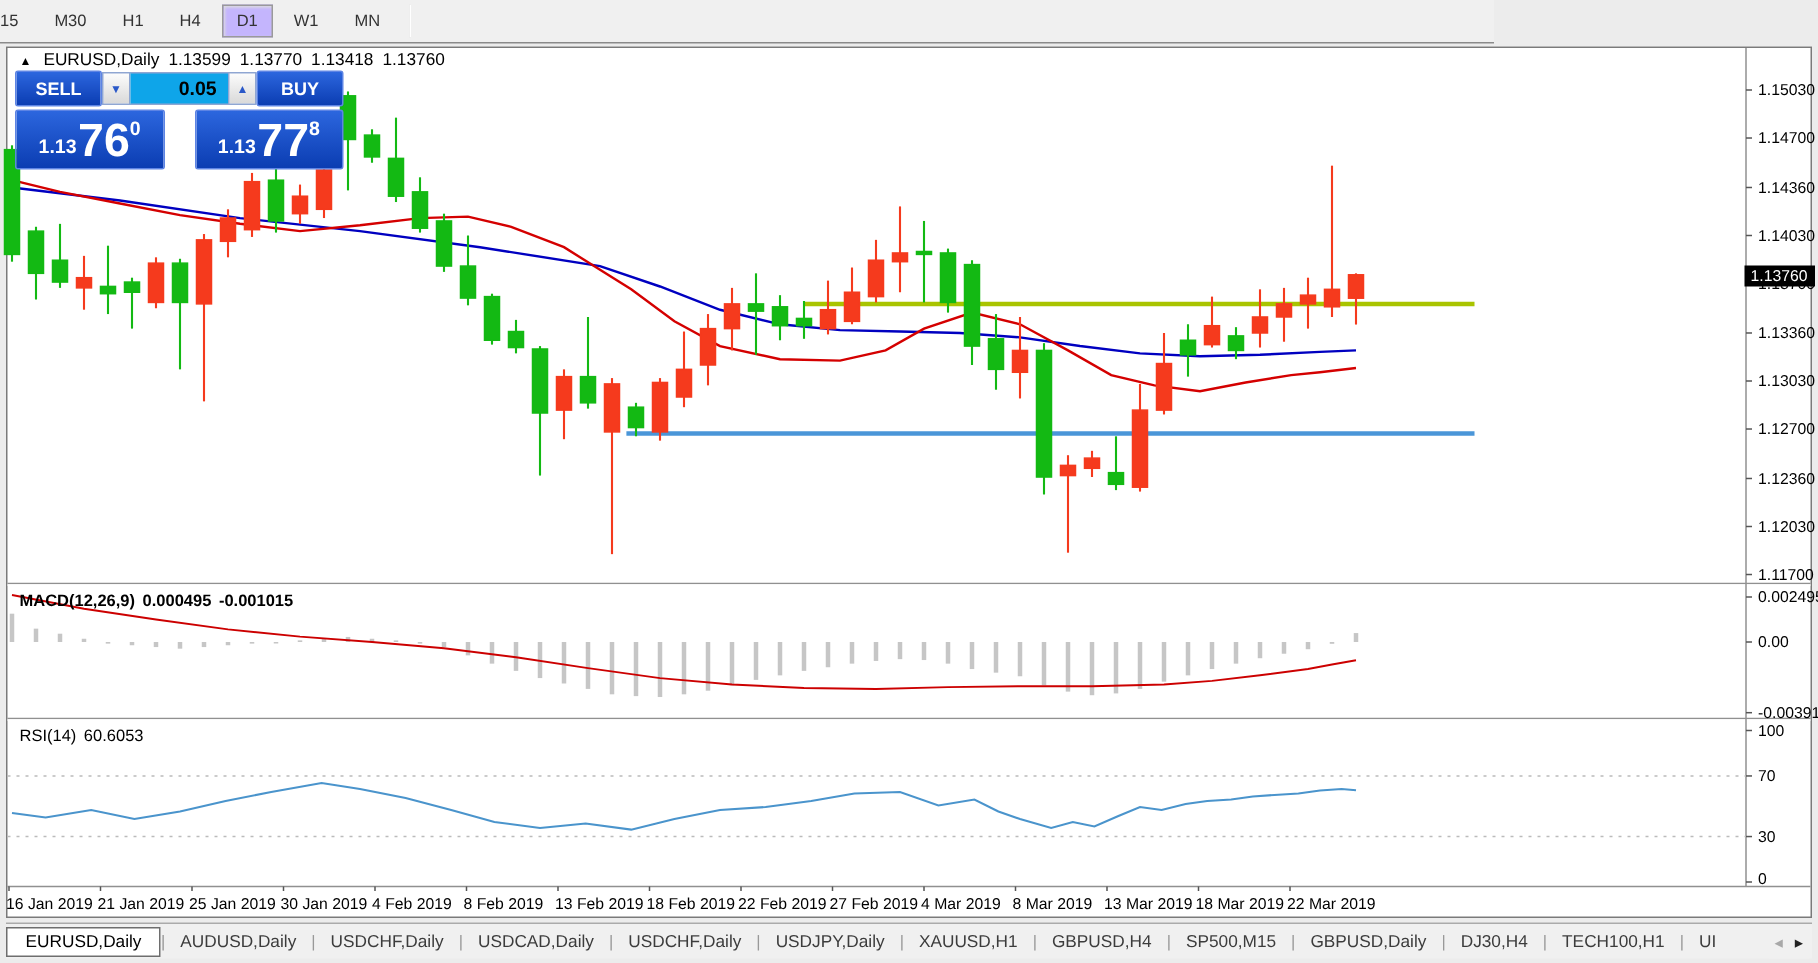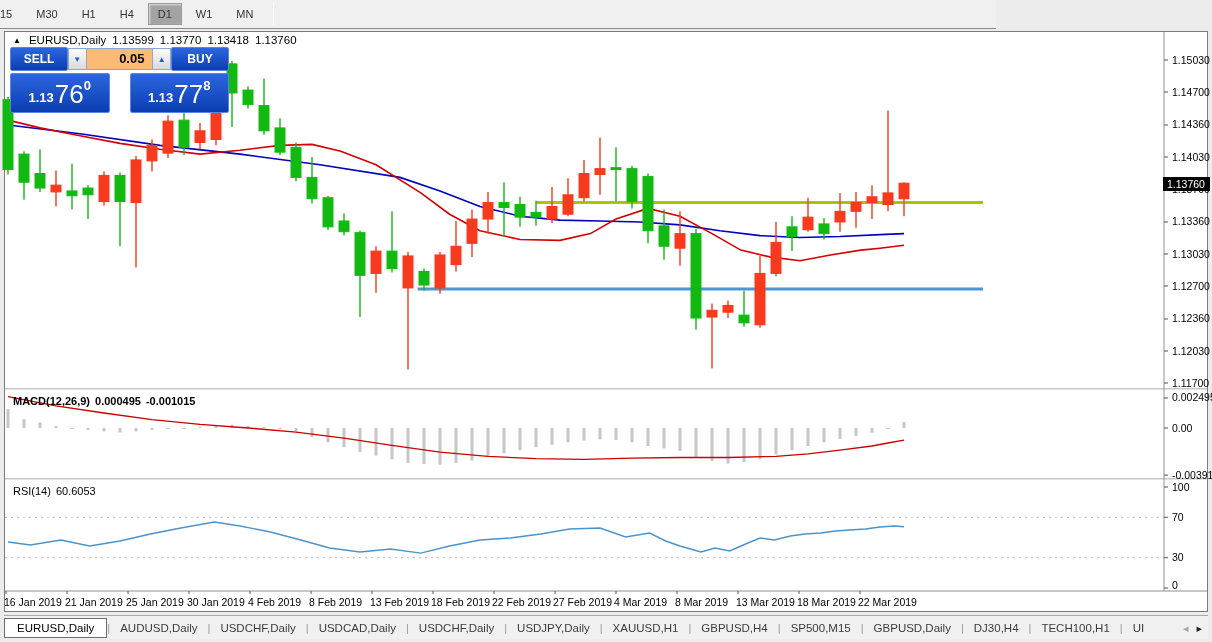--- a/index.html
+++ b/index.html
@@ -6,21 +6,21 @@
   html,body { width:1212px; height:642px; }
   body { position:relative; background:#ececec; font-family:"Liberation Sans",sans-serif; overflow:hidden; }
 
   
   .toolbar { position:absolute; left:0; top:0; width:996px; height:29px;
              background:#f0f0f0; border-bottom:1px solid #8a8a8a;
              display:flex; align-items:center; z-index:5; }
   .tfbtn { font-size:11px; color:#333; padding:4px 9px; margin:0 2px; cursor:default;
            border:1px solid transparent; }
   .tfbtn.first { margin-left:-10px; }
-  .tfbtn.active { background:#a3a3a3; border:1px solid #9a9a9a; box-shadow:inset 1px 1px 2px #ddd; }
+  .tfbtn.active { background:#c4b5fd; border:1px solid #9a9a9a; box-shadow:inset 1px 1px 2px #ddd; }
   .toolbar-sep { width:1px; height:22px; background:#c8c8c8; border-right:1px solid #fff; margin-left:8px; }
 
   
   .chart-window { position:absolute; left:4px; top:31px; width:1204px; height:581px;
                   background:#fff; border:1px solid #7a7a7a; z-index:1; }
 
   svg#chart-svg { position:absolute; left:0; top:0; width:1212px; height:642px; z-index:2; pointer-events:none; }
   svg text { font-family:"Liberation Sans",sans-serif; font-size:10.5px; fill:#000; }
 
   .chart-header { position:absolute; left:13px; top:34px; z-index:3; font-size:11.5px; color:#000;
@@ -34,28 +34,28 @@
   
   .trade-panel { position:absolute; left:10px; top:47px; width:219px; height:66px; z-index:3; }
   .tp-row1 { display:flex; height:24px; }
   .btn-blue { background:linear-gradient(var(--blue1,#2c66de),var(--blue2,#0b3db2));
               border:1px solid #5d84e4; color:#fff; font-weight:bold; font-size:12px;
               display:flex; align-items:center; justify-content:center; cursor:pointer; }
   .sell-btn,.buy-btn { width:63px; border-radius:2px; }
   .spinner { width:20px; height:22px; margin-top:1px; background:linear-gradient(#fcfcfc,#d9d9d9);
              border:1px solid #8fa6d2; color:#2a58c8; font-size:8px; display:flex;
              align-items:center; justify-content:center; cursor:pointer; }
-  .vol-box { width:71px; height:22px; margin-top:1px; background:#fdba74; border:1px solid #8fa6d2;
+  .vol-box { width:71px; height:22px; margin-top:1px; background:#0ea5e9; border:1px solid #8fa6d2;
              border-left:none; border-right:none; font-size:13px; font-weight:bold; color:#000;
              text-align:right; padding:2px 8px 0 0; }
   .tp-row2 { display:flex; gap:20px; margin-top:2px; height:40px; }
   .price-box { width:107px; display:flex; align-items:flex-end; justify-content:center;
                padding-bottom:4px; border-radius:2px; }
   .price-box .pfx { font-size:13px; font-weight:bold; margin-right:1px; margin-bottom:3px; }
-  .price-box .big { font-size:26px; font-weight:normal; line-height:28px; }
+  .price-box .big { font-size:31px; font-weight:bold; line-height:28px; }
   .price-box .sup { font-size:13px; font-weight:bold; margin-bottom:15px; }
 
   
   .price-marker { position:absolute; left:1163px; top:177px; width:47px; height:14px; z-index:3;
                   background:#000; color:#fff; font-size:10.5px; line-height:14px; padding-left:4px; }
 
   
   .tabbar { position:absolute; left:4px; top:615px; width:1204px; height:24px; background:#f0f0f0;
             border-top:1px solid #aaa; display:flex; align-items:center; z-index:5; overflow:hidden; }
   .tab { font-size:11.5px; color:#3c3c3c; padding:3px 10px; white-space:nowrap; cursor:pointer; }

